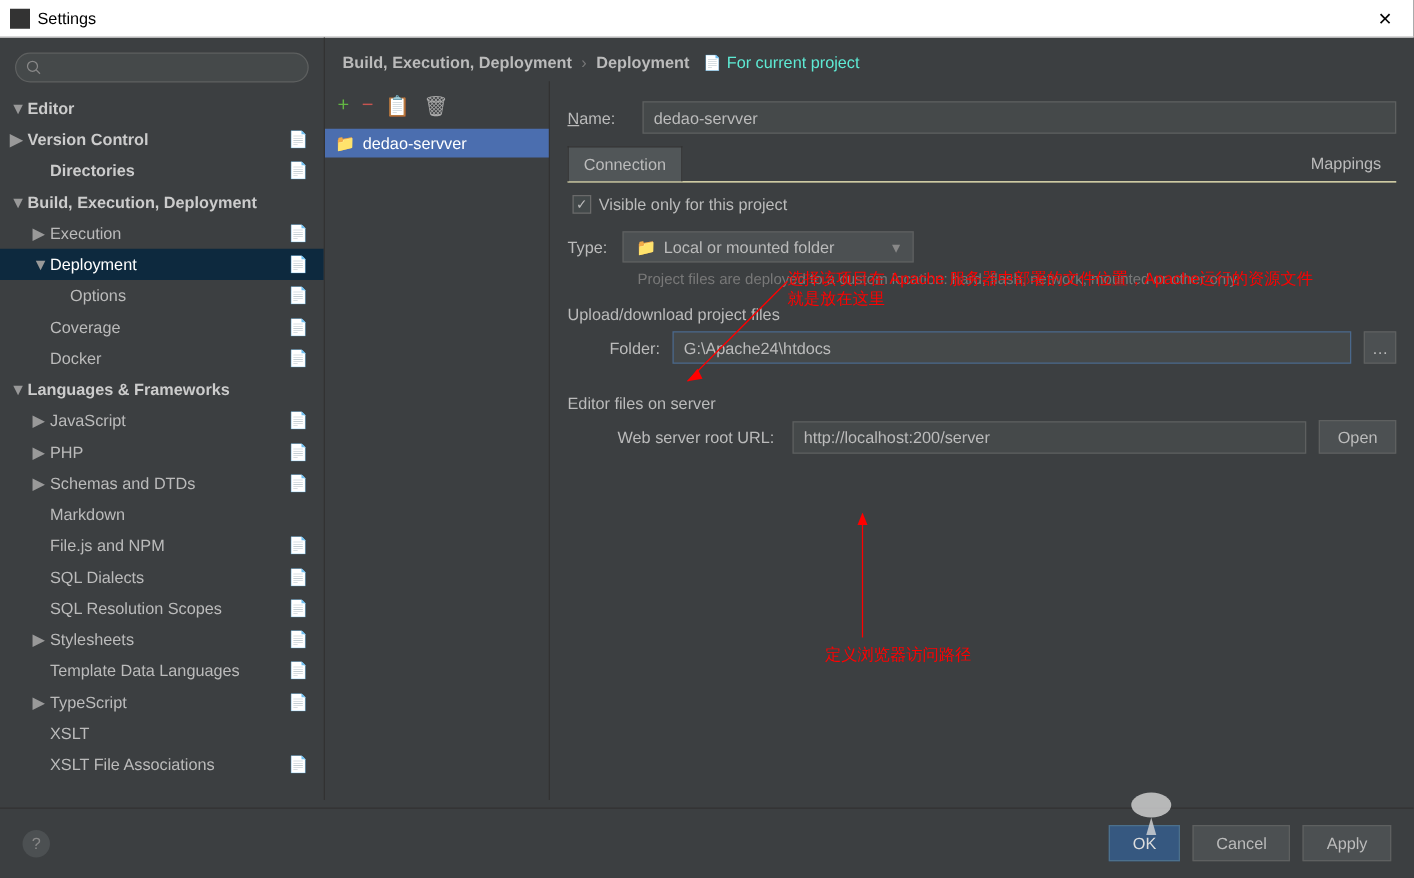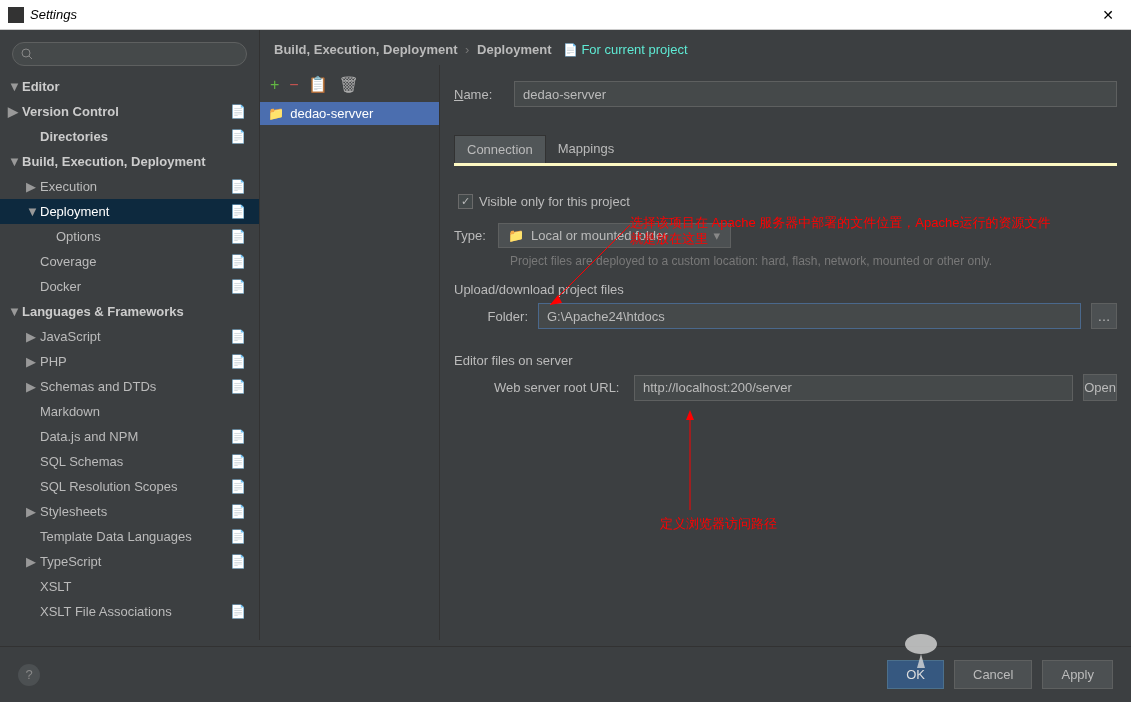--- a/index.html
+++ b/index.html
@@ -1,19 +1,19 @@
 <!DOCTYPE html>
 <html><head>
 <meta charset="utf-8">
 <style>
 *{box-sizing:border-box;margin:0;padding:0;font-family:"Segoe UI",Arial,sans-serif;font-size:13px;}
 body{background:#3c3f41;color:#bbbbbb;width:1131px;height:702px;overflow:hidden;position:relative;}
 .titlebar{height:30px;background:#fff;display:flex;align-items:center;padding:0 8px;border-bottom:1px solid #ccc;}
 .titlebar-icon{width:16px;height:16px;background:#333;margin-right:6px;}
-.titlebar-text{color:#000;flex:1;font-style:italic;}
+.titlebar-text{color:#000;flex:1;}
 .titlebar-close{width:30px;height:30px;display:flex;align-items:center;justify-content:center;color:#000;font-size:14px;cursor:pointer;}
 .main{display:flex;height:610px;}
 .left{width:260px;border-right:1px solid #323232;display:flex;flex-direction:column;padding:8px 0;}
 .search{margin:4px 12px 8px;height:24px;background:#45494a;border:1px solid #5e6060;border-radius:12px;display:flex;align-items:center;padding:0 8px;}
 .search svg{margin-right:4px;}
 .tree{flex:1;overflow:auto;}
 .tree-item{height:25px;display:flex;align-items:center;padding-left:22px;cursor:pointer;position:relative;}
 .tree-item.indent1{padding-left:40px;}
 .tree-item.indent2{padding-left:56px;}
 .tree-item.bold{font-weight:bold;color:#ccc;}
@@ -27,36 +27,36 @@
 .breadcrumb .scope{color:#5eead4;font-weight:normal;font-size:12px;margin-left:8px;}
 .mid-toolbar{display:flex;gap:10px;padding:0 10px 6px;align-items:center;}
 .mid-toolbar span{cursor:pointer;font-size:16px;}
 .server-item{background:#4b6eaf;color:#fff;padding:4px 8px;margin:2px 0;display:flex;align-items:center;gap:6px;}
 .right{flex:1;padding:8px 14px;position:relative;}
 .form-row{display:flex;align-items:center;margin:8px 0;}
 .form-row label{width:60px;color:#bbb;}
 .form-row .u{text-decoration:underline;}
 .tinput{flex:1;background:#45494a;border:1px solid #5e6060;color:#bbb;padding:4px 8px;height:26px;}
 .tinput.blue{border:1px solid #4a688c;}
-.tabs{display:flex;border-bottom:3px solid #fef9c3;margin:28px 0;}
+.tabs{display:flex;border-bottom:1px solid #fef9c3;margin:10px 0;justify-content:space-between;}
 .tab{padding:6px 12px;color:#bbb;cursor:pointer;}
 .tab.active{background:#515658;border:1px solid #323232;border-bottom:none;}
 .chk-row{display:flex;align-items:center;gap:6px;margin:10px 0 14px 4px;}
 .chk{width:15px;height:15px;background:#43494a;border:1px solid #6a6a6a;display:flex;align-items:center;justify-content:center;color:#bbb;font-size:11px;}
 .type-row{display:flex;align-items:center;gap:12px;margin:6px 0;}
 .type-sel{background:#4c5052;border:1px solid #5e6060;padding:4px 10px;display:flex;align-items:center;gap:6px;cursor:pointer;}
 .type-sel .caret{margin-left:40px;color:#888;}
 .hint{color:#787878;font-size:12px;margin:4px 0 14px 56px;}
 .section-lbl{color:#bbb;margin:6px 0;}
 .folder-row{display:flex;align-items:center;gap:10px;margin:6px 0 20px 20px;}
 .folder-row label{width:54px;text-align:right;}
 .ellipsis-btn{width:26px;height:26px;background:#4c5052;border:1px solid #5e6060;display:flex;align-items:center;justify-content:center;cursor:pointer;}
 .url-row{display:flex;align-items:center;gap:10px;margin:6px 0 0 40px;}
 .url-row label{width:130px;}
-.open-btn{background:#4c5052;border:1px solid #5e6060;padding:5px 0;cursor:pointer;color:#bbb;text-align:right;}
+.open-btn{background:#4c5052;border:1px solid #5e6060;padding:5px 14px;cursor:pointer;color:#bbb;text-align:right;}
 .footer{position:absolute;bottom:0;left:0;right:0;height:56px;border-top:1px solid #323232;display:flex;align-items:center;padding:0 18px;gap:10px;}
 .footer .help{width:22px;height:22px;border-radius:11px;background:#4c5052;display:flex;align-items:center;justify-content:center;color:#888;cursor:pointer;}
 .footer .spacer{flex:1;}
 .btn{background:#4c5052;border:1px solid #5e6060;padding:6px 18px;color:#bbb;cursor:pointer;}
 .btn.primary{background:#365880;border-color:#4c708c;color:#ddd;}
 .annot{position:absolute;color:#ff0000;font-size:13px;pointer-events:none;}
 .annot-line{position:absolute;pointer-events:none;}
 .cursor-img{position:absolute;right:190px;bottom:30px;width:40px;height:40px;opacity:0.9;}
 </style>
 </head>
@@ -132,25 +132,25 @@
         </div>
         <div class="tree-item indent1">
           <span class="arrow">▶</span>
           <span>Schemas and DTDs</span>
           <span class="icon-right">📄</span>
         </div>
         <div class="tree-item indent1">
           <span>Markdown</span>
         </div>
         <div class="tree-item indent1">
-          <span>Data.js and NPM</span>
-          <span class="icon-right">📄</span>
-        </div>
-        <div class="tree-item indent1">
-          <span>SQL Schemas</span>
+          <span>File.js and NPM</span>
+          <span class="icon-right">📄</span>
+        </div>
+        <div class="tree-item indent1">
+          <span>SQL Dialects</span>
           <span class="icon-right">📄</span>
         </div>
         <div class="tree-item indent1">
           <span>SQL Resolution Scopes</span>
           <span class="icon-right">📄</span>
         </div>
         <div class="tree-item indent1">
           <span class="arrow">▶</span>
           <span>Stylesheets</span>
           <span class="icon-right">📄</span>

